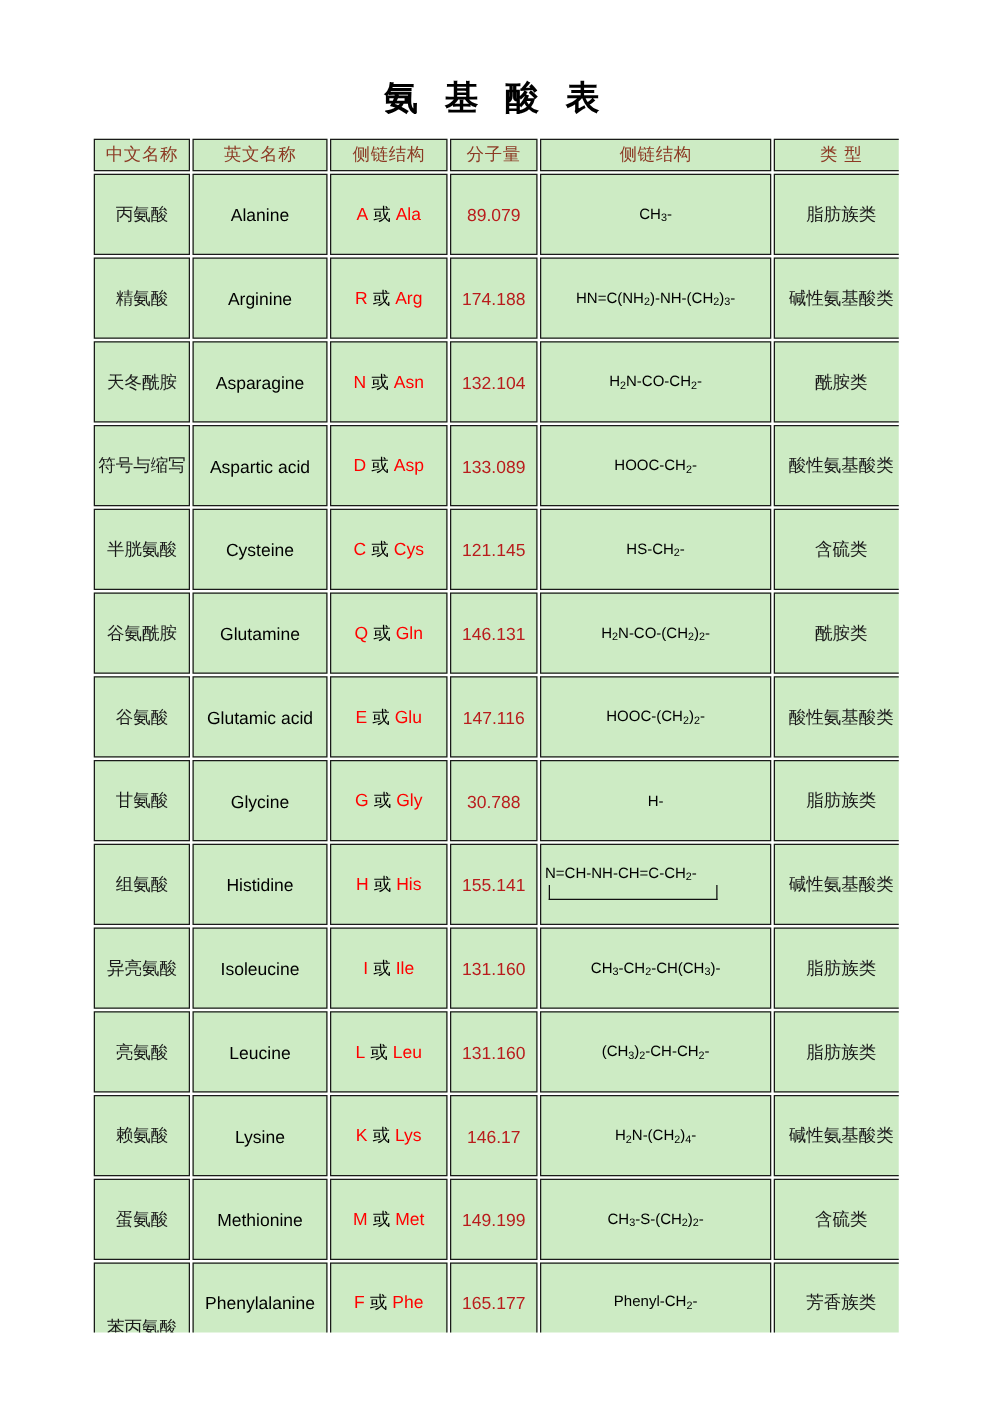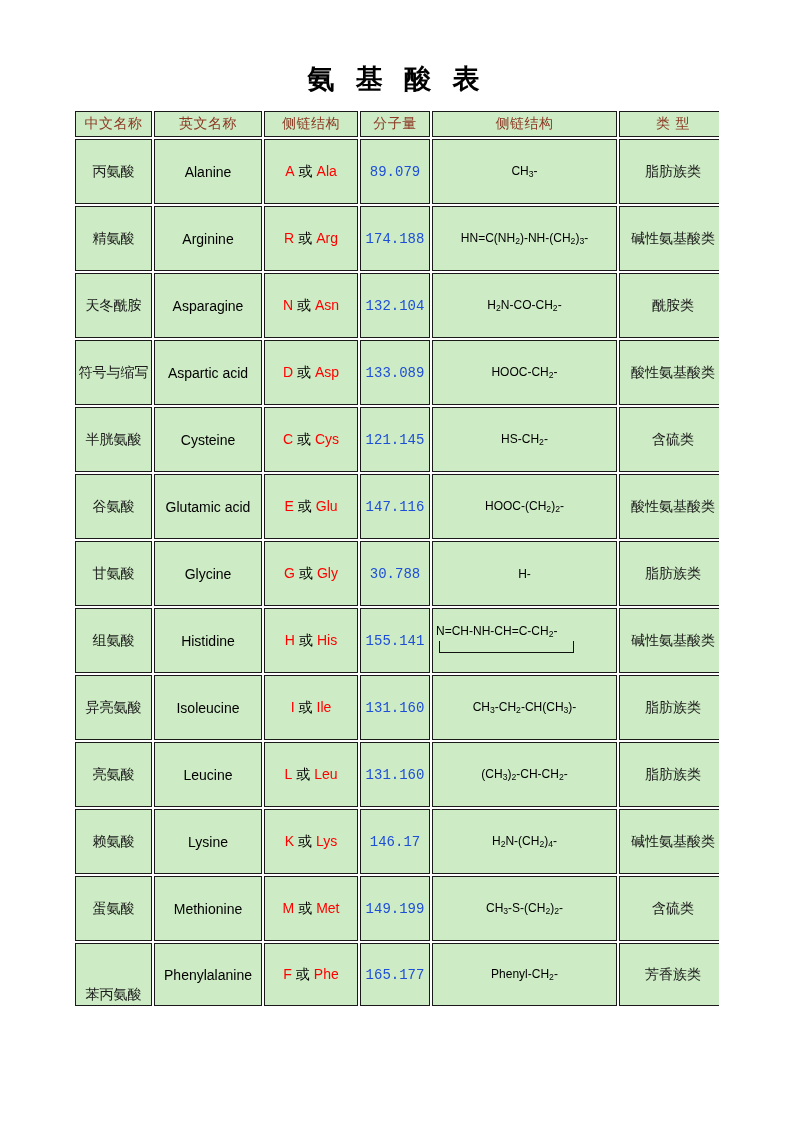--- a/index.html
+++ b/index.html
@@ -99,23 +99,23 @@
     font-size: 14px;
     color: #ff0000;
     white-space: nowrap;
   }
   td.sym .conj {
     color: #000000;
     font-family: "DejaVu Sans", "Liberation Sans", sans-serif;
     padding: 0 4px;
   }
   td.mw {
-    font-family: Liberation Mono, monospace;
-    font-size: 14px;
-    color: #1d4ed8;
+    font-family: Liberation Sans, sans-serif;
+    font-size: 14px;
+    color: #b91c1c;
   }
   td.side {
     font-family: "Liberation Sans", sans-serif;
     font-size: 12px;
     color: #000000;
     white-space: nowrap;
   }
   td.type {
     font-family: "DejaVu Sans", "Liberation Sans", sans-serif;
     font-size: 14px;
@@ -222,20 +222,28 @@
 
         <tr>
           <td class="cn">半胱氨酸</td>
           <td class="en">Cysteine</td>
           <td class="sym"><span>C</span><span class="conj">或</span><span>Cys</span></td>
           <td class="mw">121.145</td>
           <td class="side">HS-CH<sub>2</sub>-</td>
           <td class="type">含硫类</td>
         </tr>
 
+        <tr>
+          <td class="cn">谷氨酰胺</td>
+          <td class="en">Glutamine</td>
+          <td class="sym"><span>Q</span><span class="conj">或</span><span>Gln</span></td>
+          <td class="mw">146.131</td>
+          <td class="side">H<sub>2</sub>N-CO-(CH<sub>2</sub>)<sub>2</sub>-</td>
+          <td class="type">酰胺类</td>
+        </tr>
 
         <tr>
           <td class="cn">谷氨酸</td>
           <td class="en">Glutamic acid</td>
           <td class="sym"><span>E</span><span class="conj">或</span><span>Glu</span></td>
           <td class="mw">147.116</td>
           <td class="side">HOOC-(CH<sub>2</sub>)<sub>2</sub>-</td>
           <td class="type">酸性氨基酸类</td>
         </tr>
 

